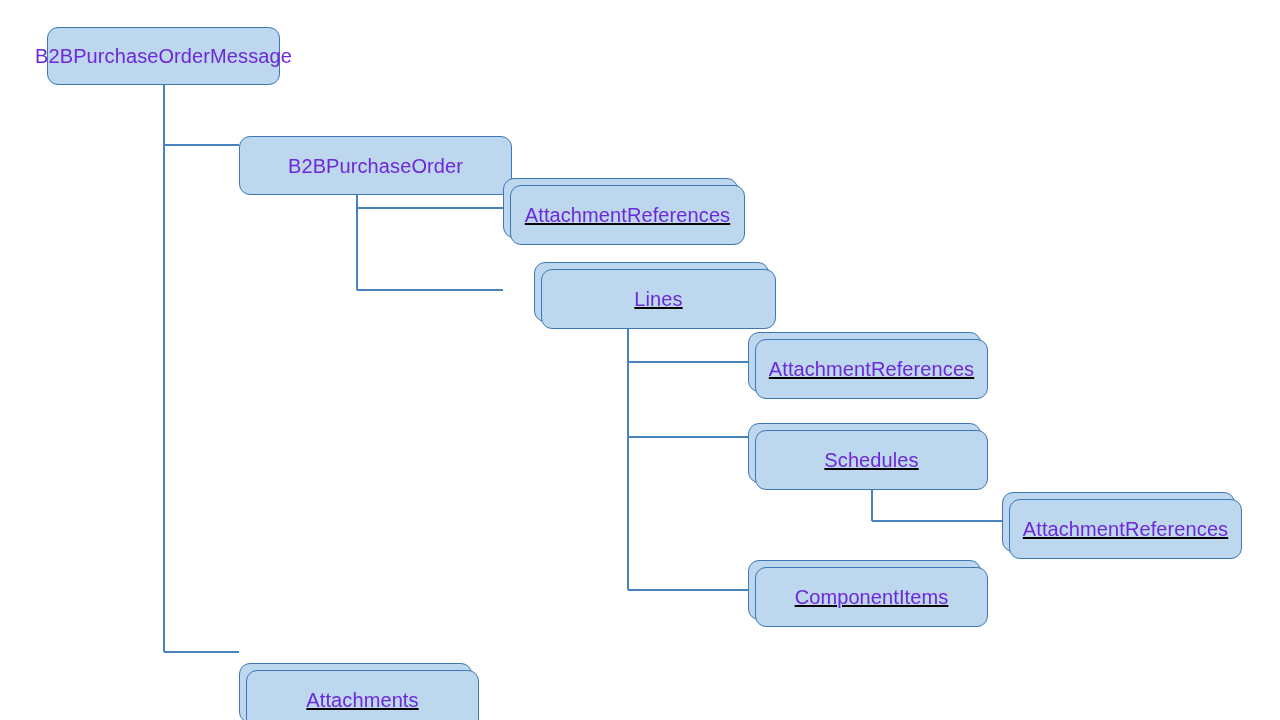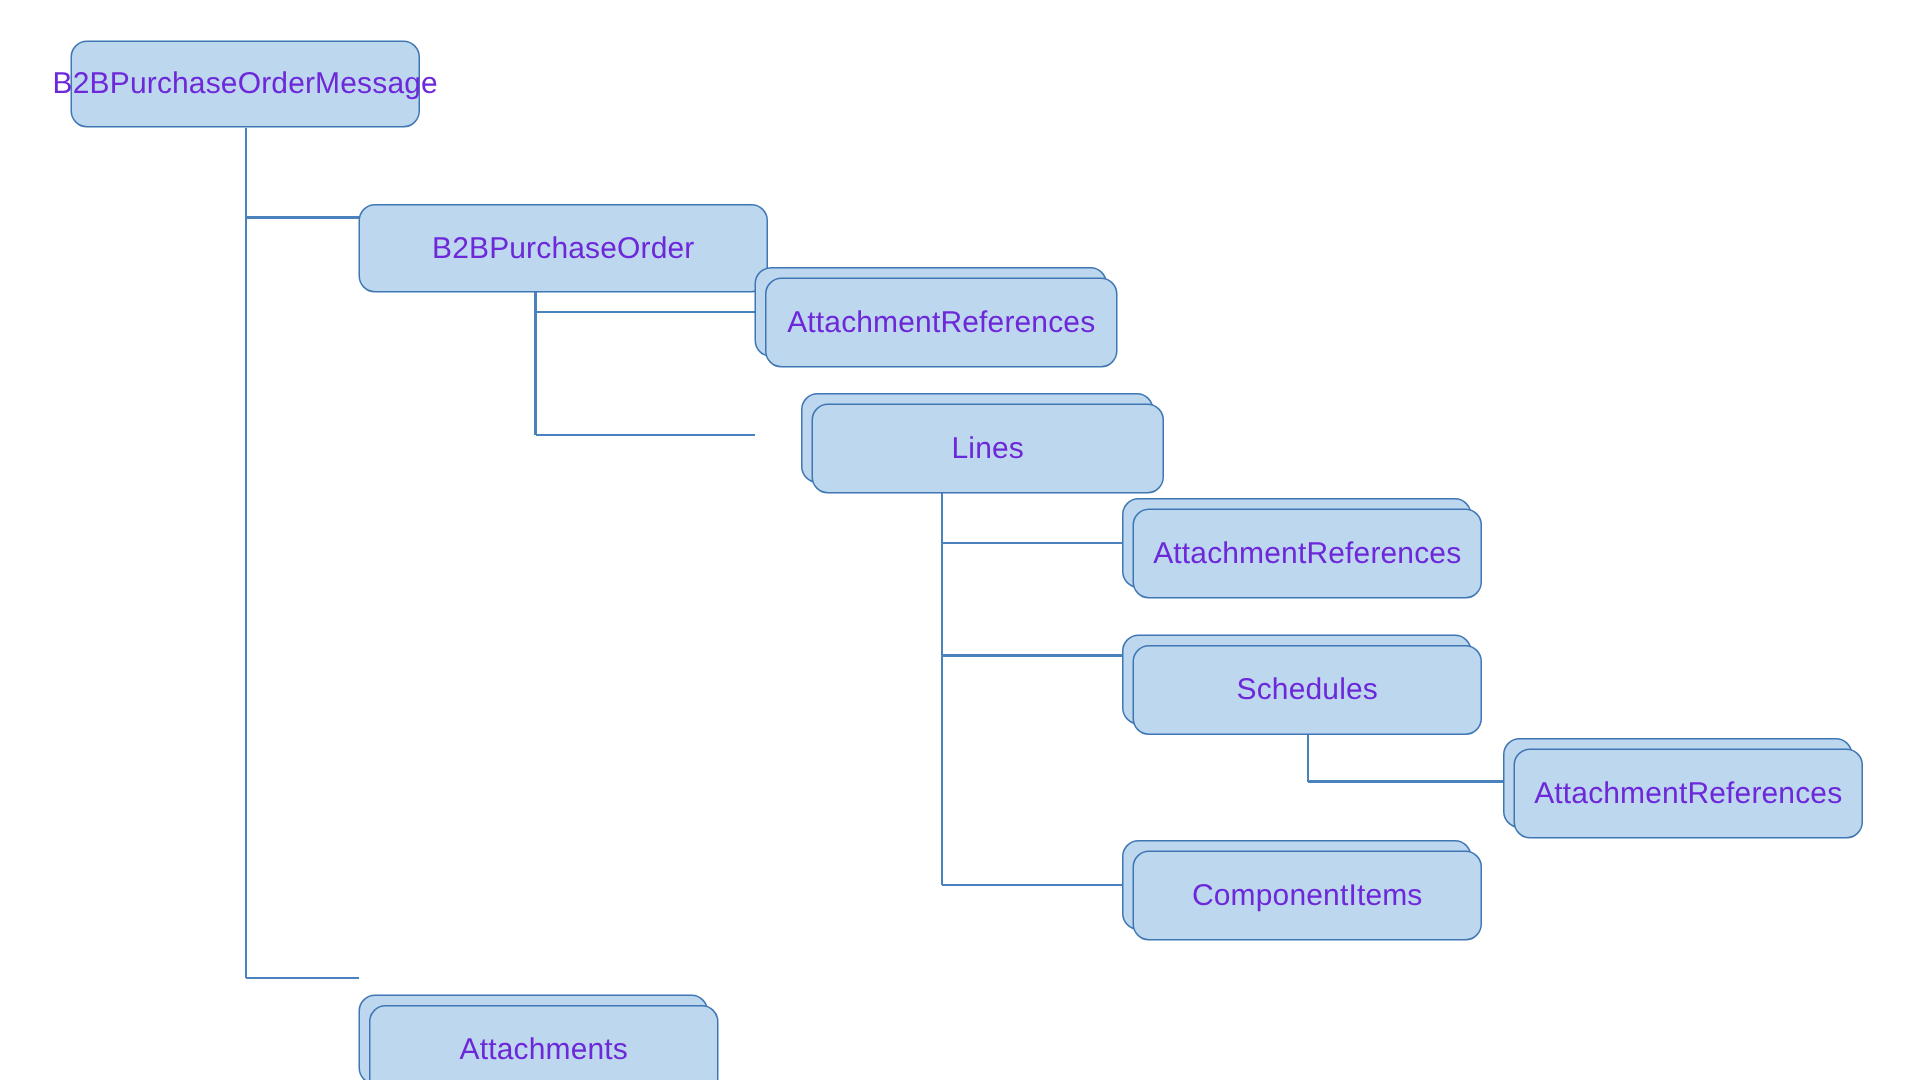--- a/index.html
+++ b/index.html
@@ -56,20 +56,21 @@
     left: 0;
     top: 0;
     width: 100%;
     height: 100%;
   }
   .node.collection .face {
     left: 7px;
     top: 7px;
     width: 100%;
     height: 100%;
+    text-decoration: underline;
   }
   .node .label {
     color: #6d28d9;
     font-size: 20px;
     line-height: 1.2;
     letter-spacing: 0.1px;
     white-space: nowrap;
     text-align: center;
     user-select: none;
   }

